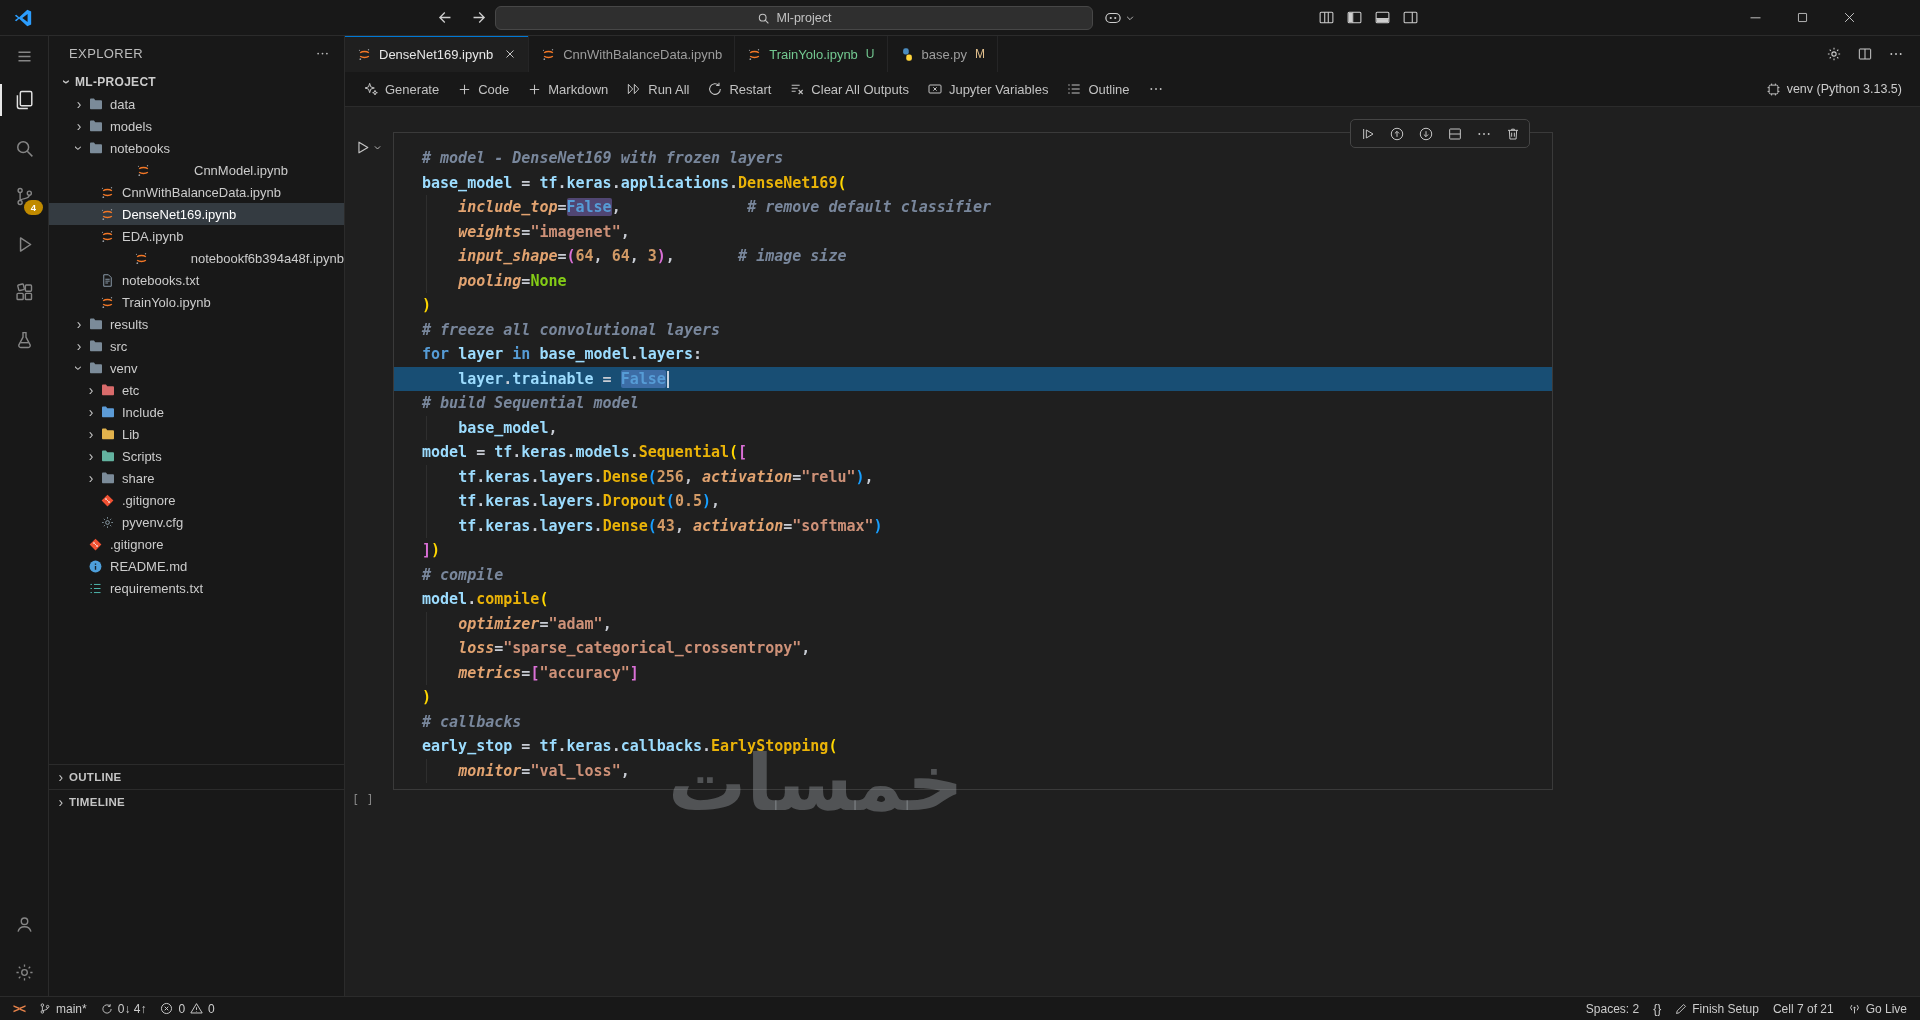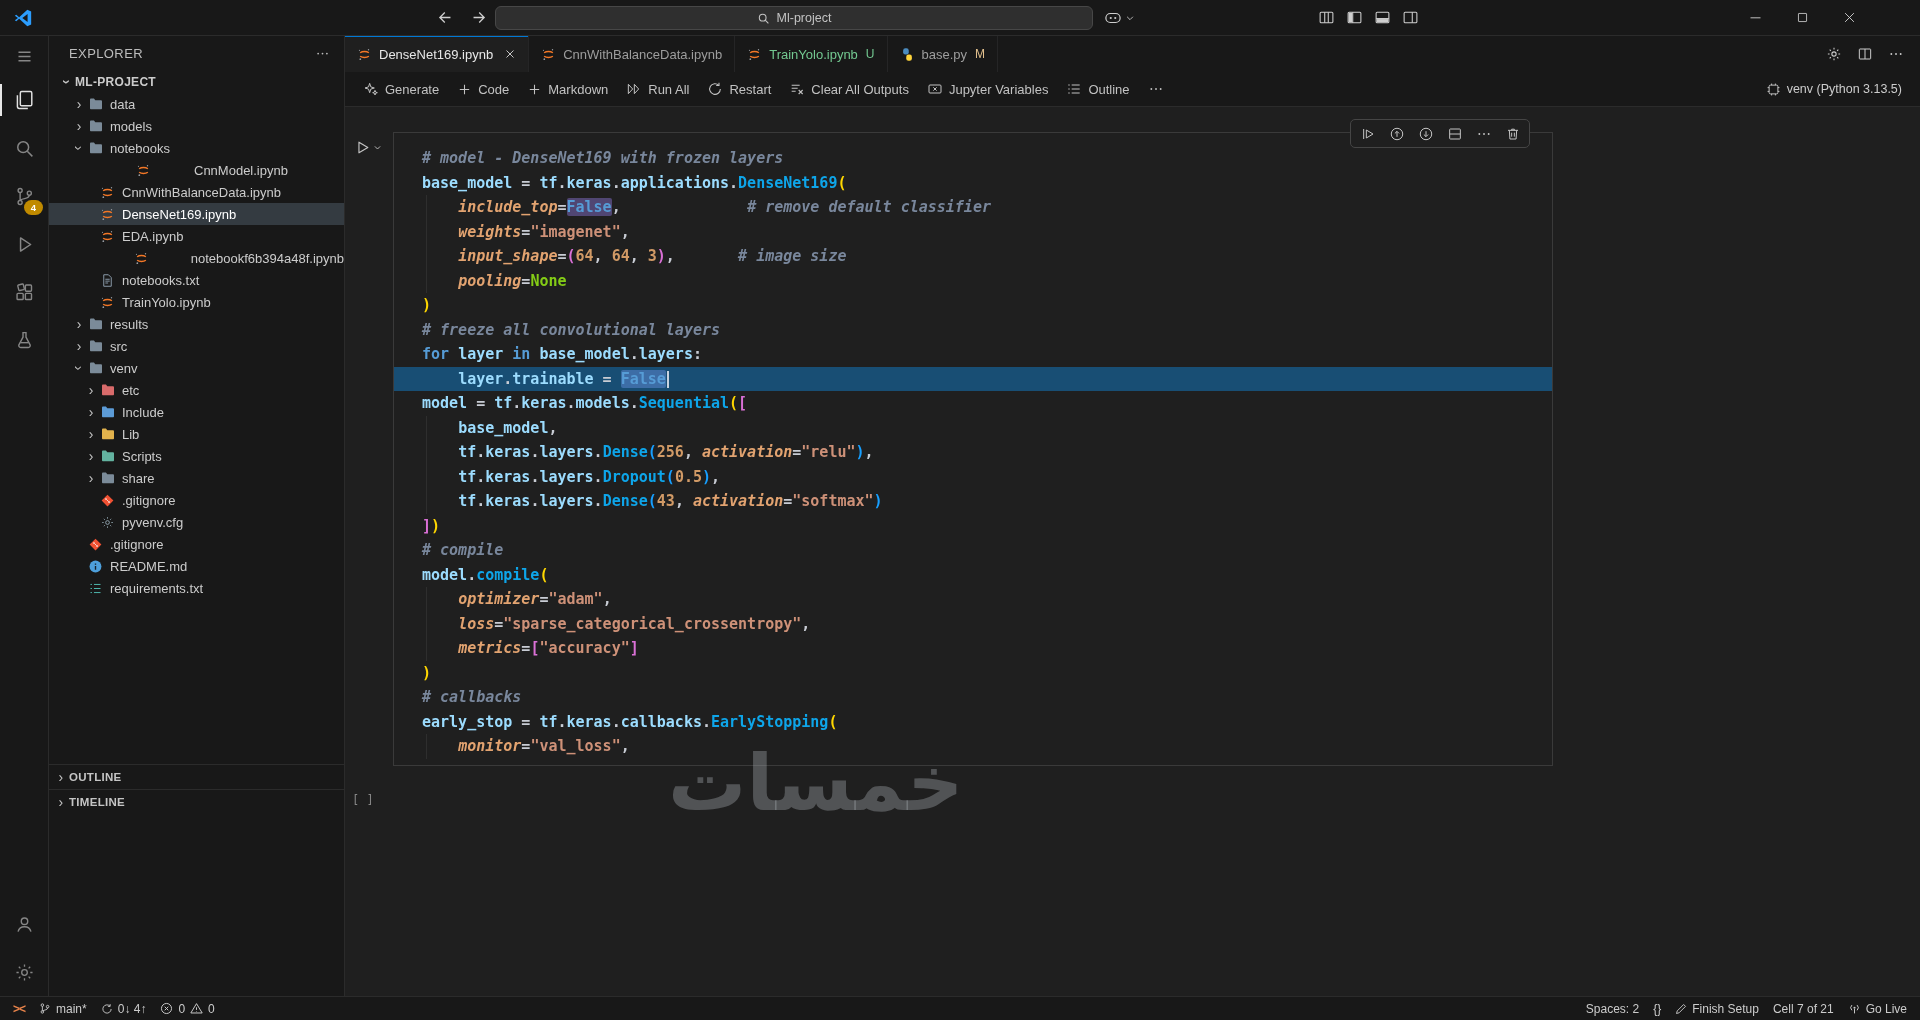--- a/index.html
+++ b/index.html
@@ -66,21 +66,21 @@
   .gutter-run{position:absolute;left:9px;top:32px;display:flex;align-items:center;gap:2px;color:#c5c5c5;cursor:pointer;}
   .exec-count{position:absolute;left:7px;top:686px;font-family:"DejaVu Sans Mono","Liberation Mono",monospace;font-size:12px;color:#858585;}
   .cell{position:absolute;left:48px;top:25px;width:1160px;border:1px solid #3a3a3a;background:#1f1f1f;padding:13px 0 6px 0;box-sizing:border-box;}
   .code{font-family:"DejaVu Sans Mono","Liberation Mono",monospace;font-size:15px;line-height:24.5px;color:#d4d4d4;}
   .code-line{height:24.5px;white-space:pre;position:relative;padding-left:28px;cursor:text;font-weight:bold;}
   .code-line.ind::before{content:"";position:absolute;left:32px;top:0;bottom:0;width:1px;background:#2e2e2e;}
   .code-line.hl{background:#184e74;}
   .code-line.hl::before{display:none;}
   .tk-c{color:#79879C;font-style:italic;}
   .tk-v{color:#9CDCFE;}
-  .tk-f{color:#0ea5e9;}
+  .tk-f{color:#eab308;}
   .tk-k{color:#569CD6;}
   .tk-kc{color:#569CD6;}
   .tk-n0{color:#84cc16;}
   .tk-n1{color:#D19A66;}
   .tk-p{color:#E2A370;font-style:italic;}
   .tk-s{color:#CE9178;}
   .tk-o{color:#C8CCD4;}
   .tk-b1{color:#FFD700;}
   .tk-b2{color:#DA70D6;}
   .tk-b3{color:#179FFF;}
@@ -734,22 +734,23 @@
               <div class="code-line"><span class="tk-c"># model - DenseNet169 with frozen layers</span></div>
               <div class="code-line"><span class="tk-v">base_model</span><span class="tk-o"> = </span><span class="tk-v">tf</span><span class="tk-o">.</span><span class="tk-v">keras</span><span class="tk-o">.</span><span class="tk-v">applications</span><span class="tk-o">.</span><span class="tk-f">DenseNet169</span><span class="tk-b1">(</span></div>
               <div class="code-line ind">    <span class="tk-p">include_top</span><span class="tk-o">=</span><span class="tk-kc occ">False</span><span class="tk-o">,</span><span class="tk-o">              </span><span class="tk-c"># remove default classifier</span></div>
               <div class="code-line ind">    <span class="tk-p">weights</span><span class="tk-o">=</span><span class="tk-s">"imagenet"</span><span class="tk-o">,</span></div>
               <div class="code-line ind">    <span class="tk-p">input_shape</span><span class="tk-o">=</span><span class="tk-b2">(</span><span class="tk-n1">64</span><span class="tk-o">, </span><span class="tk-n1">64</span><span class="tk-o">, </span><span class="tk-n1">3</span><span class="tk-b2">)</span><span class="tk-o">,</span><span class="tk-o">       </span><span class="tk-c"># image size</span></div>
               <div class="code-line ind">    <span class="tk-p">pooling</span><span class="tk-o">=</span><span class="tk-n0">None</span></div>
               <div class="code-line"><span class="tk-b1">)</span></div>
               <div class="code-line"><span class="tk-c"># freeze all convolutional layers</span></div>
               <div class="code-line"><span class="tk-k">for</span><span class="tk-o"> </span><span class="tk-v">layer</span><span class="tk-o"> </span><span class="tk-k">in</span><span class="tk-o"> </span><span class="tk-v">base_model</span><span class="tk-o">.</span><span class="tk-v">layers</span><span class="tk-o">:</span></div>
               <div class="code-line ind hl">    <span class="tk-v">layer</span><span class="tk-o">.</span><span class="tk-v">trainable</span><span class="tk-o"> = </span><span class="tk-kc sel">False</span><span class="cursor"></span></div>
+              <div class="code-line"><span class="tk-c"># build Sequential model</span></div>
+              <div class="code-line ind">    <span class="tk-v">base_model</span><span class="tk-o">,</span></div>
               <div class="code-line"><span class="tk-v">model</span><span class="tk-o"> = </span><span class="tk-v">tf</span><span class="tk-o">.</span><span class="tk-v">keras</span><span class="tk-o">.</span><span class="tk-v">models</span><span class="tk-o">.</span><span class="tk-f">Sequential</span><span class="tk-b1">(</span><span class="tk-b2">[</span></div>
-              <div class="code-line ind">    <span class="tk-v">base_model</span><span class="tk-o">,</span></div>
               <div class="code-line ind">    <span class="tk-v">tf</span><span class="tk-o">.</span><span class="tk-v">keras</span><span class="tk-o">.</span><span class="tk-v">layers</span><span class="tk-o">.</span><span class="tk-f">Dense</span><span class="tk-b3">(</span><span class="tk-n1">256</span><span class="tk-o">, </span><span class="tk-p">activation</span><span class="tk-o">=</span><span class="tk-s">"relu"</span><span class="tk-b3">)</span><span class="tk-o">,</span></div>
               <div class="code-line ind">    <span class="tk-v">tf</span><span class="tk-o">.</span><span class="tk-v">keras</span><span class="tk-o">.</span><span class="tk-v">layers</span><span class="tk-o">.</span><span class="tk-f">Dropout</span><span class="tk-b3">(</span><span class="tk-n1">0.5</span><span class="tk-b3">)</span><span class="tk-o">,</span></div>
               <div class="code-line ind">    <span class="tk-v">tf</span><span class="tk-o">.</span><span class="tk-v">keras</span><span class="tk-o">.</span><span class="tk-v">layers</span><span class="tk-o">.</span><span class="tk-f">Dense</span><span class="tk-b3">(</span><span class="tk-n1">43</span><span class="tk-o">, </span><span class="tk-p">activation</span><span class="tk-o">=</span><span class="tk-s">"softmax"</span><span class="tk-b3">)</span></div>
               <div class="code-line"><span class="tk-b2">]</span><span class="tk-b1">)</span></div>
               <div class="code-line"><span class="tk-c"># compile</span></div>
               <div class="code-line"><span class="tk-v">model</span><span class="tk-o">.</span><span class="tk-f">compile</span><span class="tk-b1">(</span></div>
               <div class="code-line ind">    <span class="tk-p">optimizer</span><span class="tk-o">=</span><span class="tk-s">"adam"</span><span class="tk-o">,</span></div>
               <div class="code-line ind">    <span class="tk-p">loss</span><span class="tk-o">=</span><span class="tk-s">"sparse_categorical_crossentropy"</span><span class="tk-o">,</span></div>
               <div class="code-line ind">    <span class="tk-p">metrics</span><span class="tk-o">=</span><span class="tk-b2">[</span><span class="tk-s">"accuracy"</span><span class="tk-b2">]</span></div>
               <div class="code-line"><span class="tk-b1">)</span></div>

